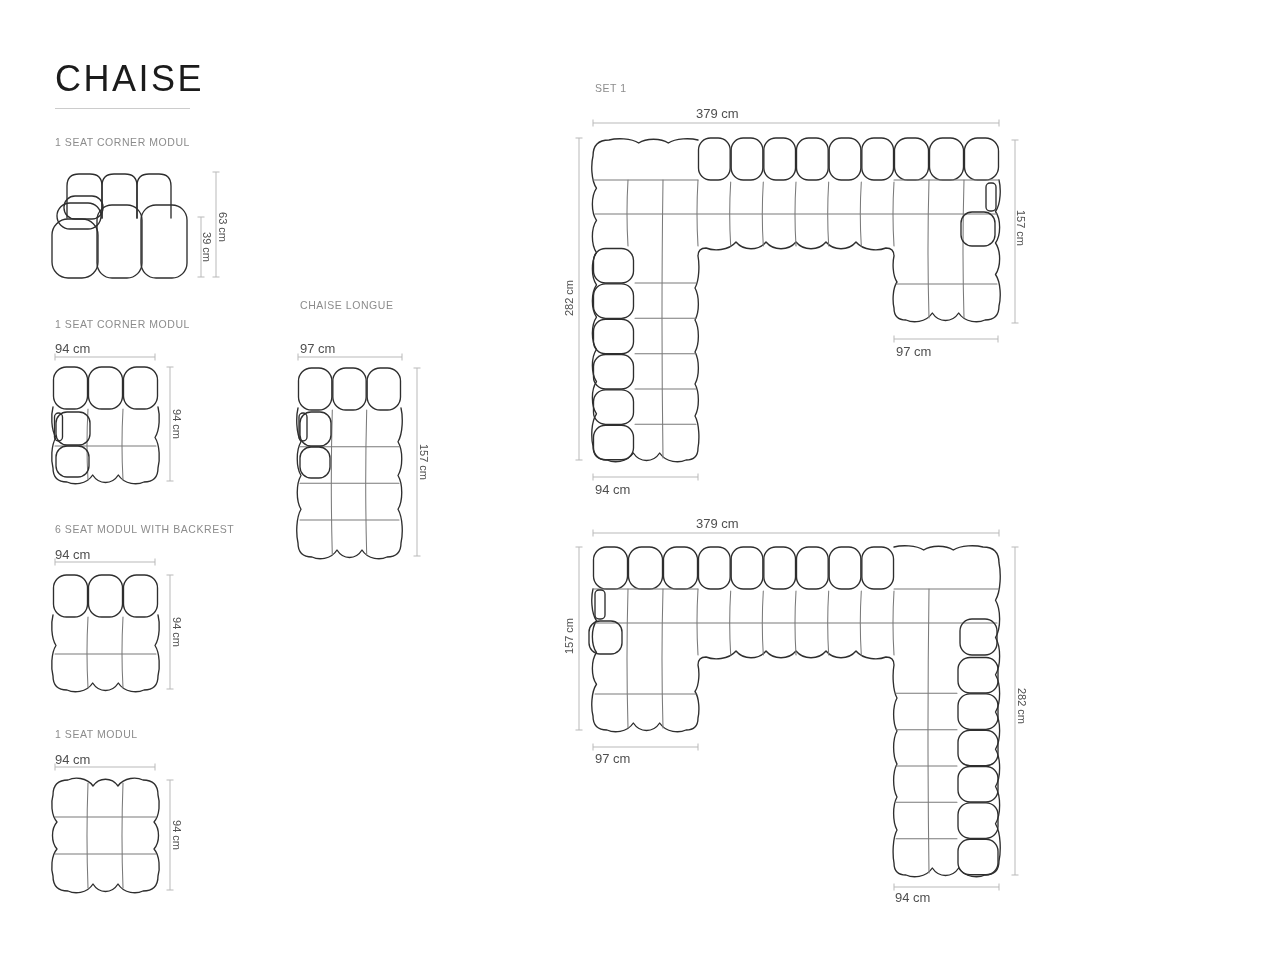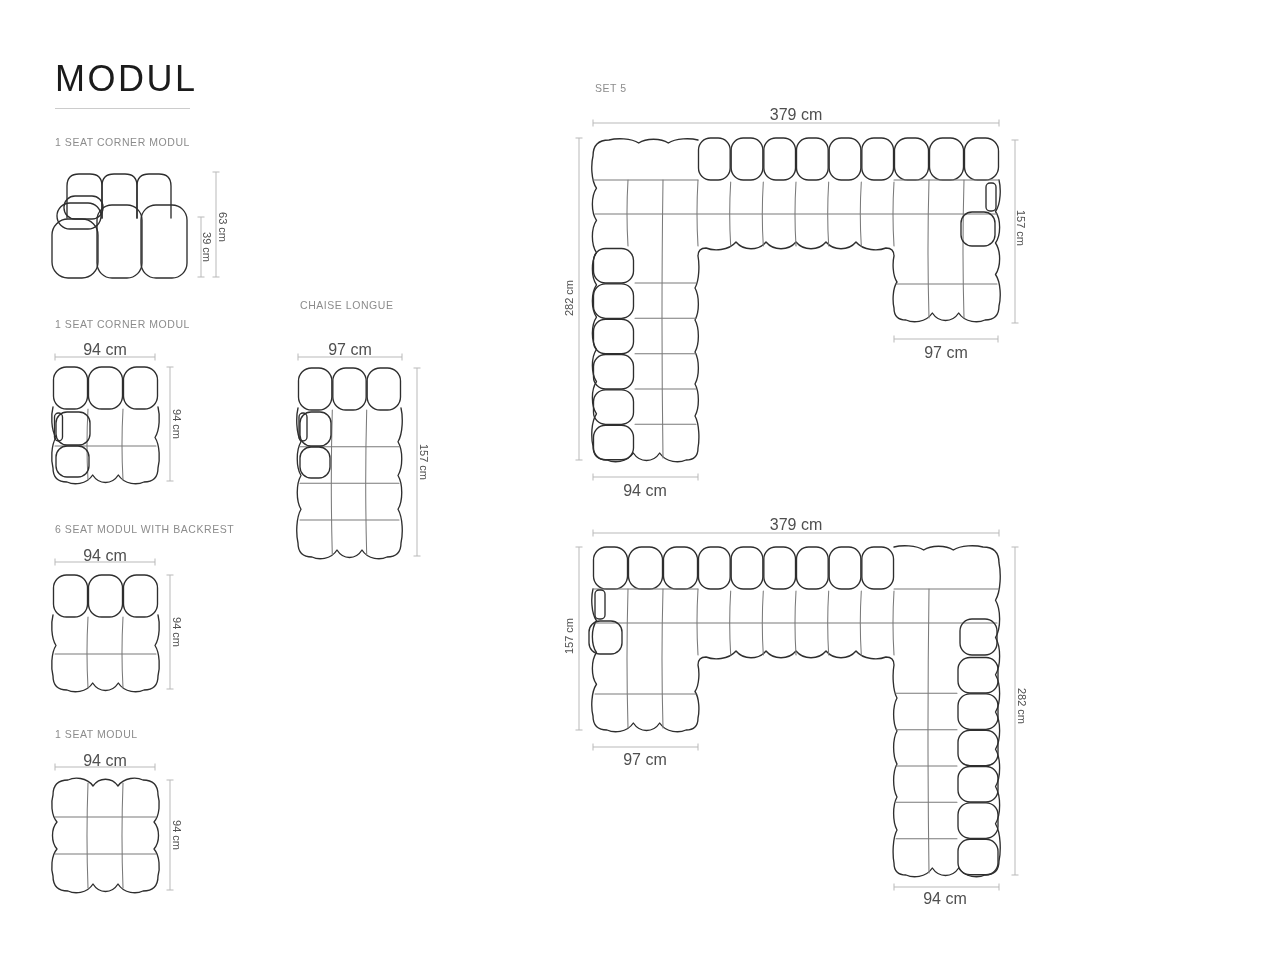--- a/index.html
+++ b/index.html
@@ -9,21 +9,21 @@
   html,body{margin:0;padding:0}
   body{width:1280px;height:960px;background:var(--bg);position:relative;overflow:hidden;
        font-family:"Liberation Sans",sans-serif;}
   svg#art{position:absolute;left:0;top:0}
   .ink{fill:none;stroke:var(--ink);stroke-width:1.35;stroke-linecap:round;stroke-linejoin:round}
   .thin{fill:none;stroke:var(--inner);stroke-width:1.05;stroke-linecap:round}
   .dimln{fill:none;stroke:var(--dimline);stroke-width:1}
   .title{position:absolute;font-size:36px;letter-spacing:2.5px;color:var(--title);white-space:nowrap}
   .rule{position:absolute;height:1px;background:var(--rule)}
   .lab{position:absolute;font-size:10.5px;letter-spacing:.55px;color:var(--label);white-space:nowrap}
-  .dimh{position:absolute;font-size:16px;color:var(--dimtext);text-align:center;white-space:nowrap}
+  .dimh{position:absolute;font-size:13px;color:var(--dimtext);white-space:nowrap}
   .rot90{position:absolute;font-size:11px;color:var(--dimtext);white-space:nowrap;
          transform:translate(-50%,-50%) rotate(90deg)}
   .rotm90{position:absolute;font-size:11px;color:var(--dimtext);white-space:nowrap;
          transform:translate(-50%,-50%) rotate(-90deg)}
 </style>
 </head>
 <body>
 
 <svg id="art" width="1280" height="960" viewBox="0 0 1280 960">
     <g>
@@ -175,21 +175,21 @@
       <path d="M593 477 L698 477 M593 473.5 L593 480.5 M698 473.5 L698 480.5" class="dimln"></path>
       <path d="M894 339 L998 339 M894 335.5 L894 342.5 M998 335.5 L998 342.5" class="dimln"></path>
       <path d="M593 533 L999 533 M593 529.5 L593 536.5 M999 529.5 L999 536.5" class="dimln"></path>
       <path d="M579 547 L579 730 M575.5 547 L582.5 547 M575.5 730 L582.5 730" class="dimln"></path>
       <path d="M1015 547 L1015 875 M1011.5 547 L1018.5 547 M1011.5 875 L1018.5 875" class="dimln"></path>
       <path d="M593 747 L698 747 M593 743.5 L593 750.5 M698 743.5 L698 750.5" class="dimln"></path>
       <path d="M894 887 L999 887 M894 883.5 L894 890.5 M999 883.5 L999 890.5" class="dimln"></path>
     </g>
   </svg>
 
-<div class="title" style="left:55px;top:58px">MODUL</div>
+<div class="title" style="left:55px;top:58px">CHAISE</div>
 <div class="rule" style="left:55px;top:108px;width:135px"></div>
 
 <div class="lab" style="left:55px;top:136px">1 SEAT CORNER MODUL</div>
 <div class="rot90" style="left:223px;top:227px">63 cm</div>
 <div class="rot90" style="left:207px;top:247px">39 cm</div>
 
 <div class="lab" style="left:55px;top:318px">1 SEAT CORNER MODUL</div>
 <div class="dimh" style="left:55px;width:100px;top:341px">94 cm</div>
 <div class="rot90" style="left:177px;top:424px">94 cm</div>
 
@@ -198,21 +198,21 @@
 <div class="rot90" style="left:424px;top:462px">157 cm</div>
 
 <div class="lab" style="left:55px;top:523px">6 SEAT MODUL WITH BACKREST</div>
 <div class="dimh" style="left:55px;width:100px;top:547px">94 cm</div>
 <div class="rot90" style="left:177px;top:632px">94 cm</div>
 
 <div class="lab" style="left:55px;top:728px">1 SEAT MODUL</div>
 <div class="dimh" style="left:55px;width:100px;top:752px">94 cm</div>
 <div class="rot90" style="left:177px;top:835px">94 cm</div>
 
-<div class="lab" style="left:595px;top:82px">SET 5</div>
+<div class="lab" style="left:595px;top:82px">SET 1</div>
 
 <div class="dimh" style="left:696px;width:200px;top:106px">379 cm</div>
 <div class="rotm90" style="left:569px;top:298px">282 cm</div>
 <div class="rot90" style="left:1021px;top:228px">157 cm</div>
 <div class="dimh" style="left:595px;width:100px;top:482px">94 cm</div>
 <div class="dimh" style="left:896px;width:100px;top:344px">97 cm</div>
 
 <div class="dimh" style="left:696px;width:200px;top:516px">379 cm</div>
 <div class="rotm90" style="left:569px;top:636px">157 cm</div>
 <div class="rot90" style="left:1022px;top:706px">282 cm</div>

